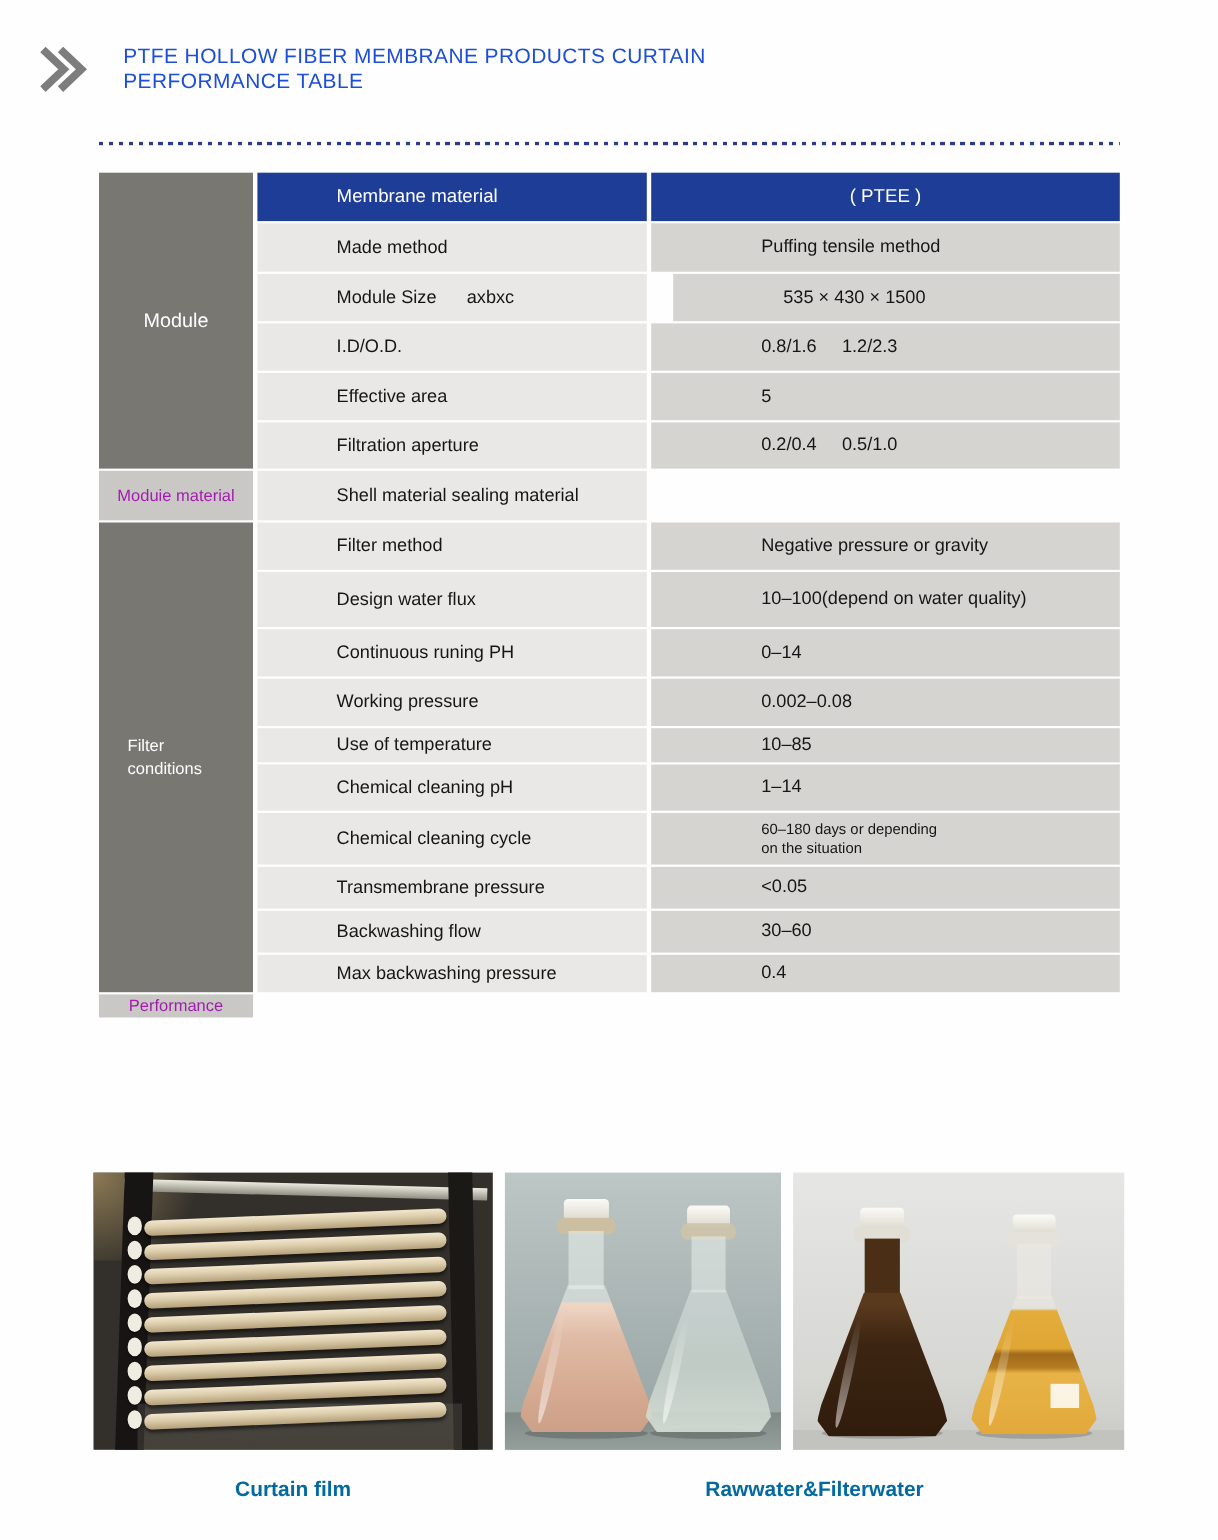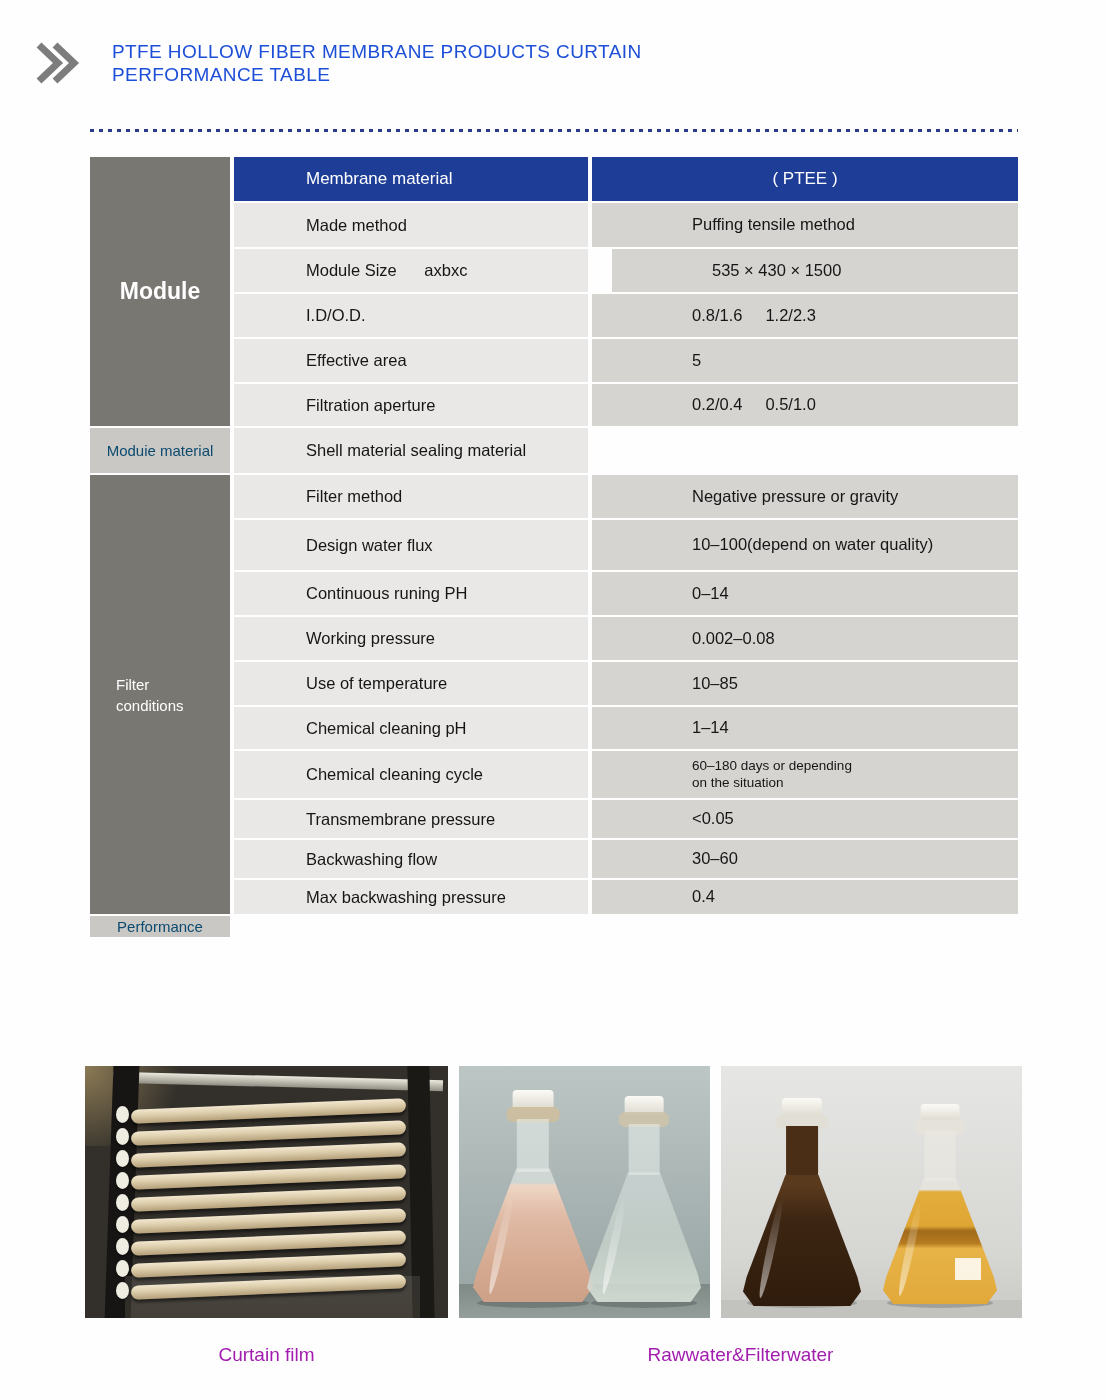--- a/index.html
+++ b/index.html
@@ -12,22 +12,22 @@
   .page-title{position:absolute;left:112px;top:40px;font-size:19px;line-height:23px;
     color:#1d4ed8;letter-spacing:.4px;font-weight:400;}
   .dotted{position:absolute;left:90px;top:129px;width:928px;height:3px;
     background:repeating-linear-gradient(90deg,#2b3a8e 0 4px,transparent 4px 9px);}
   
   .spec{position:absolute;left:90px;top:157px;width:928px;}
   .group{display:flex;}
   .glabel{width:140px;margin-right:4px;display:flex;align-items:center;justify-content:center;
     margin-bottom:2px;font-size:15px;}
   .glabel-dark{background:#797772;color:#ffffff;}
-  .glabel-light{background:#c9c8c5;color:#0c4a6e;}
-  .glabel-big span{font-size:23px;font-weight:bold;}
+  .glabel-light{background:#c9c8c5;color:#a21caf;}
+  .glabel-big span{font-size:18px;}
   .glabel-left{justify-content:flex-start;padding-left:26px;box-sizing:border-box;}
   .glabel span{white-space:pre-line;line-height:1.4;}
   .grows{flex:1;display:flex;flex-direction:column;}
   .row{display:flex;margin-bottom:2px;}
   .pcell{width:354px;margin-right:4px;background:#e9e8e6;display:flex;align-items:center;
     padding-left:72px;box-sizing:border-box;font-size:16.5px;white-space:pre-wrap;line-height:1.25;}
   .vcell{flex:1;background:#d5d4d1;display:flex;align-items:center;
     padding-left:100px;box-sizing:border-box;font-size:16.5px;white-space:pre-wrap;line-height:1.3;}
   .row-hdr .pcell{background:#1e3d96;color:#fff;font-size:17px;}
   .row-hdr .vcell{background:#1e3d96;color:#fff;justify-content:center;padding-left:0;font-size:17px;}
@@ -61,21 +61,21 @@
   .collar{position:absolute;top:8%;left:50%;transform:translateX(-50%);width:44%;height:7%;
     border-radius:6px;}
   .neck{position:absolute;top:13.5%;left:50%;transform:translateX(-50%);width:27%;height:25%;}
   .fbody{position:absolute;bottom:0;left:0;width:100%;height:63%;
     clip-path:polygon(36% 0,64% 0,97% 78%,100% 89%,91% 100%,9% 100%,0 89%,3% 78%);}
   .shine{position:absolute;bottom:4%;width:7%;height:48%;border-radius:50%;
     background:linear-gradient(rgba(255,255,255,0),rgba(255,255,255,.55));transform:skewX(-12deg);}
   .shadow{position:absolute;bottom:10px;height:10px;border-radius:50%;background:rgba(0,0,0,.18);}
   .flabel{position:absolute;width:26px;height:22px;background:rgba(255,255,255,.85);}
   
-  .caption{position:absolute;top:1344px;font-size:19px;font-weight:400;color:#a21caf;text-align:center;}
+  .caption{position:absolute;top:1344px;font-size:19px;font-weight:700;color:#0369a1;text-align:center;}
   #cap1{left:85px;width:363px;}
   #cap2{left:459px;width:563px;}
 </style>
 </head>
 <body>
 
 <span class="hdr-icon">
   <svg width="46" height="50" viewBox="0 0 46 50">
     <polyline points="5,7 24,25 5,43" fill="none" stroke="#7d7d7d" stroke-width="7"></polyline>
     <polyline points="21,7 40,25 21,43" fill="none" stroke="#7d7d7d" stroke-width="7"></polyline>
@@ -144,21 +144,21 @@
           <div class="vcell">10–100(depend on water quality)</div>
         </div>
         <div class="row" style="height: 43px;">
           <div class="pcell">Continuous runing PH</div>
           <div class="vcell">0–14</div>
         </div>
         <div class="row" style="height: 43px;">
           <div class="pcell">Working pressure</div>
           <div class="vcell">0.002–0.08</div>
         </div>
-        <div class="row" style="height: 43px;">
+        <div class="row" style="height: 31px;">
           <div class="pcell">Use of temperature</div>
           <div class="vcell">10–85</div>
         </div>
         <div class="row" style="height: 42px;">
           <div class="pcell">Chemical cleaning pH</div>
           <div class="vcell">1–14</div>
         </div>
         <div class="row" style="height: 47px;">
           <div class="pcell">Chemical cleaning cycle</div>
           <div class="vcell v-small">60–180 days or depending

